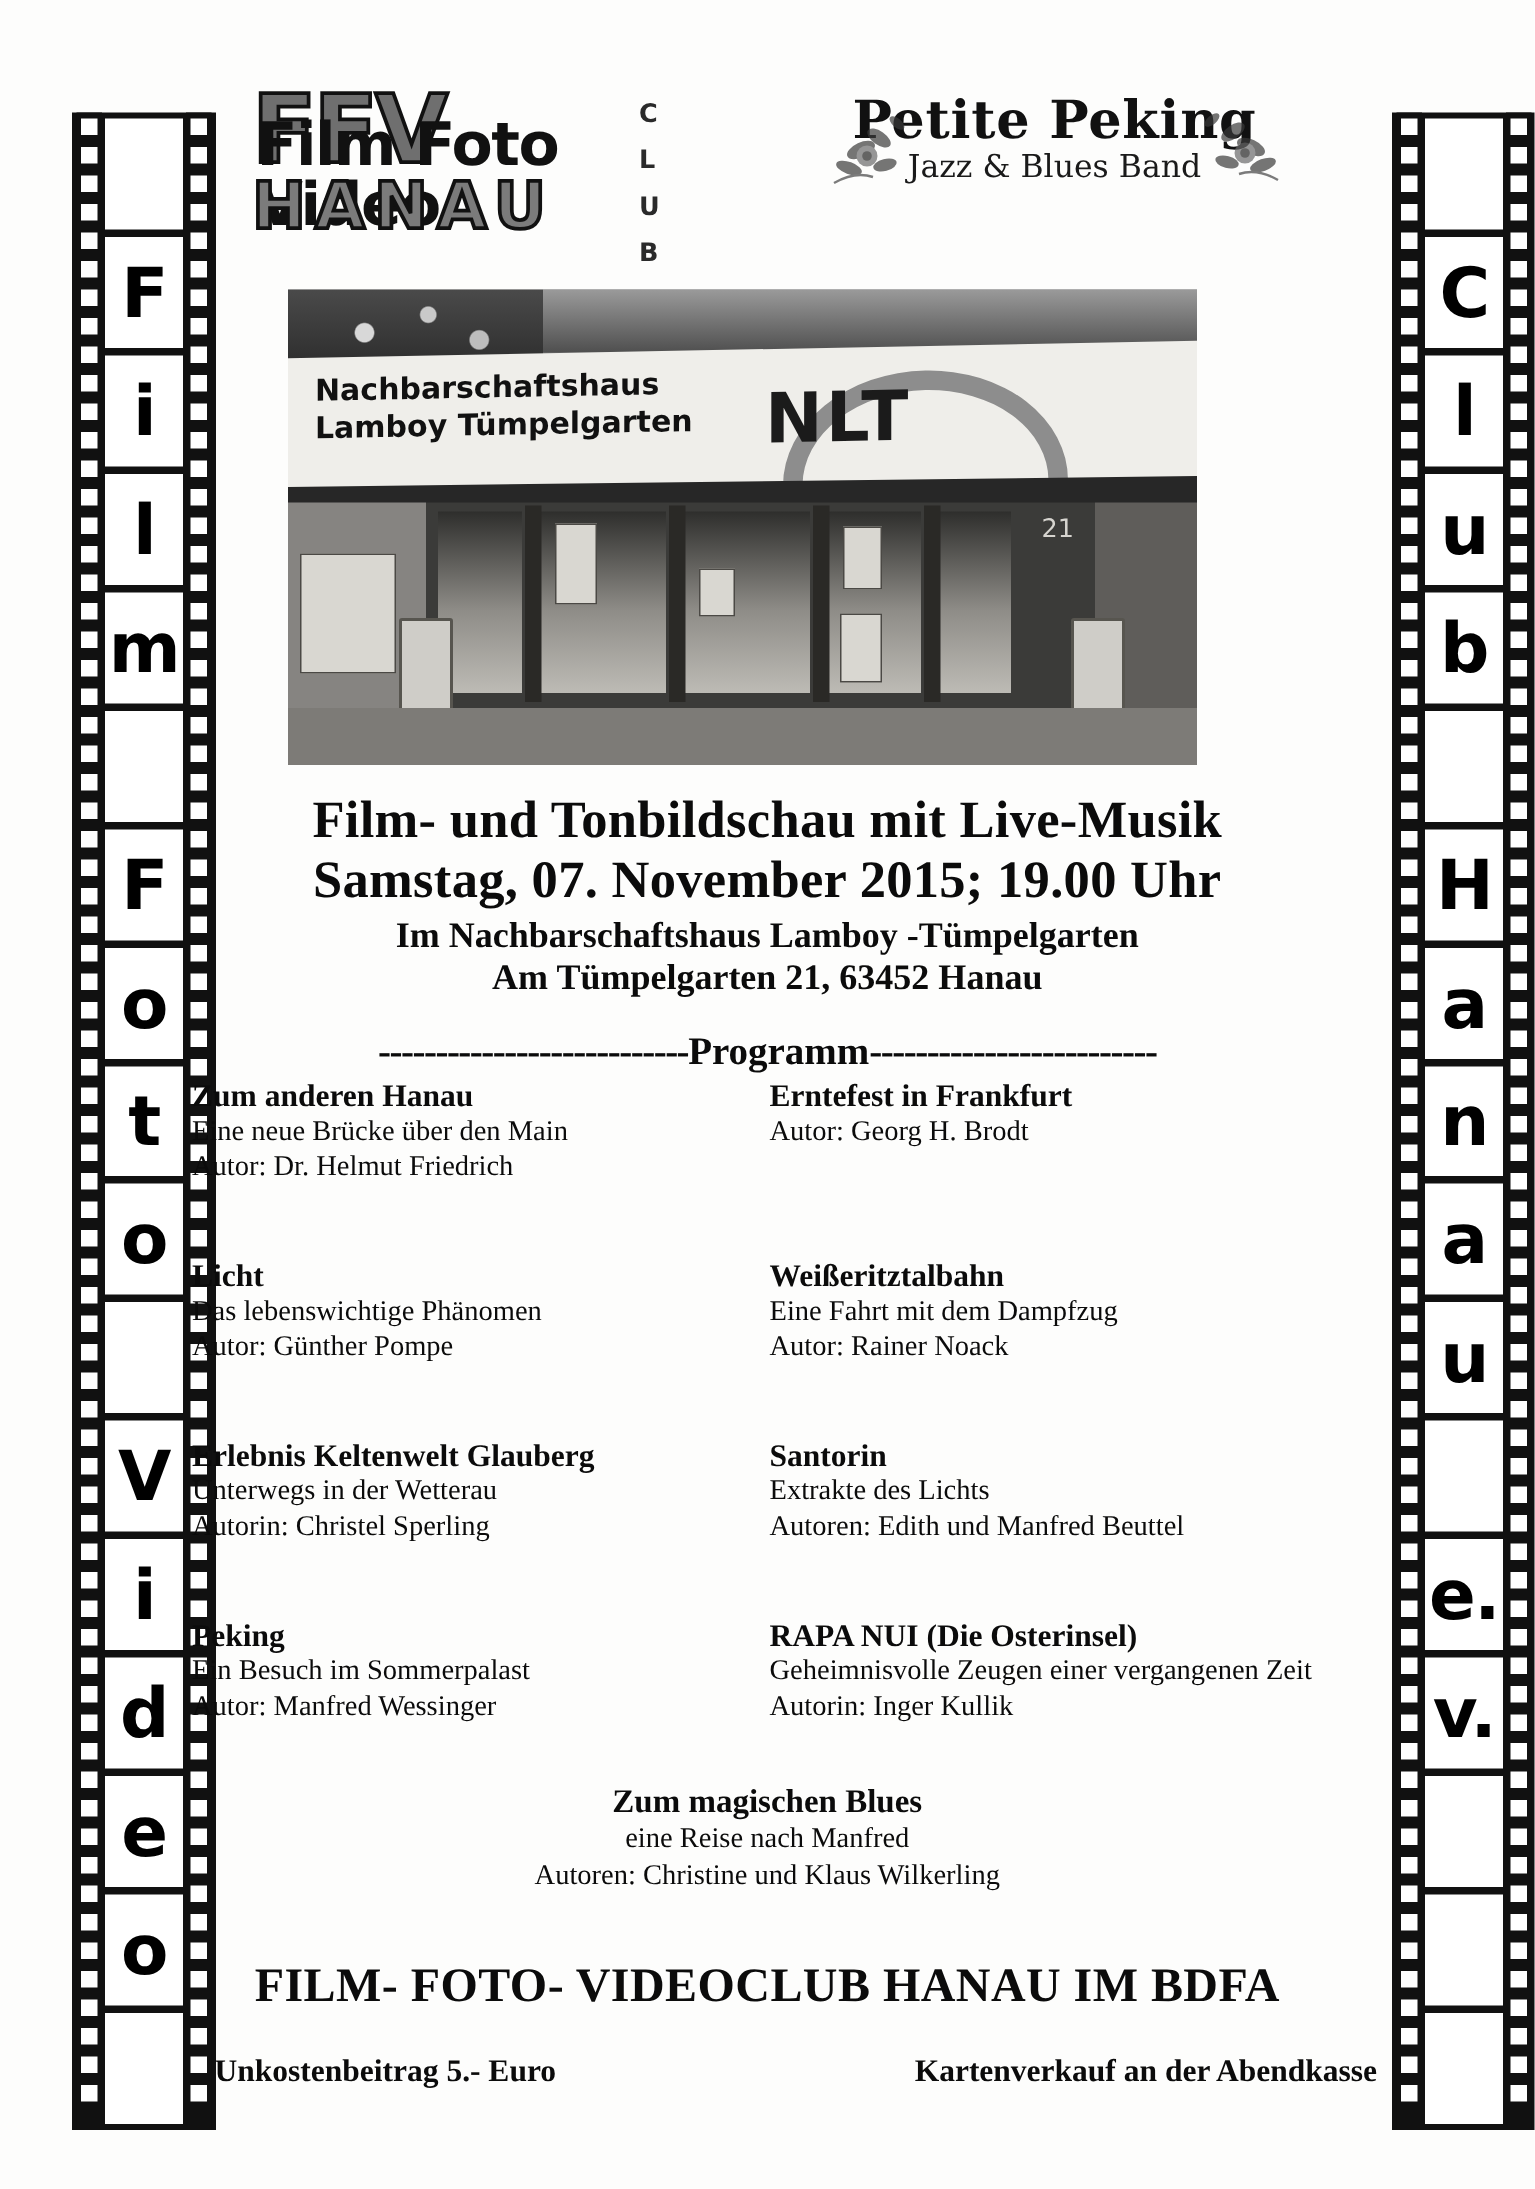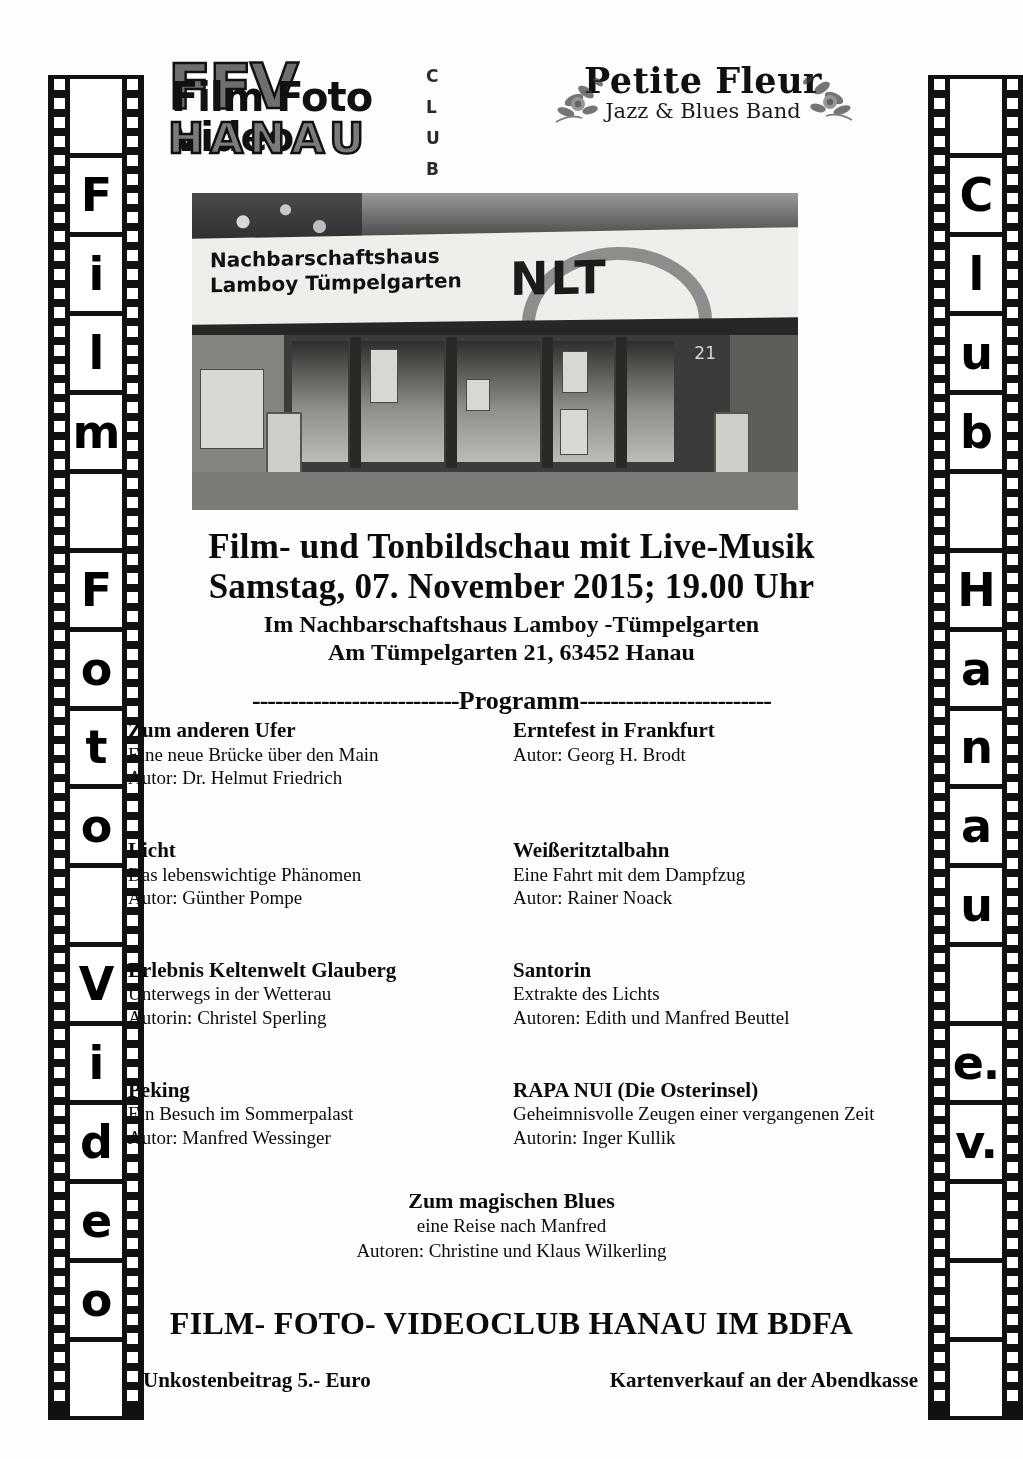--- a/index.html
+++ b/index.html
@@ -537,21 +537,21 @@
         <ellipse cx="22" cy="30" rx="10" ry="5" transform="rotate(-25 22 30)"></ellipse>
         <ellipse cx="34" cy="22" rx="9" ry="4.5" transform="rotate(35 34 22)"></ellipse>
         <ellipse cx="14" cy="42" rx="9" ry="4" transform="rotate(20 14 42)"></ellipse>
         <ellipse cx="38" cy="40" rx="8" ry="4" transform="rotate(-15 38 40)"></ellipse>
         <circle cx="26" cy="34" r="7" fill="#6a6a6a"></circle>
         <circle cx="26" cy="34" r="3.2" fill="#222"></circle>
         <path d="M4 52 Q18 44 30 48" stroke="#444" stroke-width="1.6" fill="none"></path>
         <ellipse cx="46" cy="12" rx="6" ry="3" transform="rotate(40 46 12)"></ellipse>
       </g>
     </svg>
-    <div class="pf-name">Petite Fleur</div>
+    <div class="pf-name">Petite Peking</div>
     <div class="pf-sub">Jazz &amp; Blues Band</div>
     <svg class="flower fl-r" viewBox="0 0 64 64">
       <g fill="#3a3a3a" opacity="0.85">
         <ellipse cx="42" cy="30" rx="10" ry="5" transform="rotate(25 42 30)"></ellipse>
         <ellipse cx="30" cy="20" rx="9" ry="4.5" transform="rotate(-35 30 20)"></ellipse>
         <ellipse cx="50" cy="42" rx="9" ry="4" transform="rotate(-20 50 42)"></ellipse>
         <ellipse cx="26" cy="40" rx="8" ry="4" transform="rotate(15 26 40)"></ellipse>
         <circle cx="38" cy="34" r="7" fill="#6a6a6a"></circle>
         <circle cx="38" cy="34" r="3.2" fill="#222"></circle>
         <path d="M60 52 Q46 44 34 48" stroke="#444" stroke-width="1.6" fill="none"></path>
@@ -600,21 +600,21 @@
   <div class="title1">Film- und Tonbildschau mit Live-Musik</div>
   <div class="title2">Samstag, 07. November 2015;  19.00 Uhr</div>
   <div class="sub1">Im Nachbarschaftshaus  Lamboy -Tümpelgarten</div>
   <div class="sub2">Am Tümpelgarten 21, 63452 Hanau</div>
 
   <div class="progline"><span class="dash">---------------------------</span><span>Programm</span><span class="dash">-------------------------</span></div>
 
   <div class="prog" id="program-list">
       <div class="prow">
         <div class="pcol">
-          <div class="ptitle">Zum anderen Ufer</div>
+          <div class="ptitle">Zum anderen Hanau</div>
           <div class="pdesc">Eine neue Brücke über den Main</div>
           <div class="pauth">Autor: Dr. Helmut Friedrich</div>
         </div>
         <div class="pcol">
           <div class="ptitle">Erntefest in Frankfurt</div>
           <div class="pauth">Autor: Georg H. Brodt</div>
         </div>
       </div>
       <div class="pgap"></div>
       <div class="prow">

